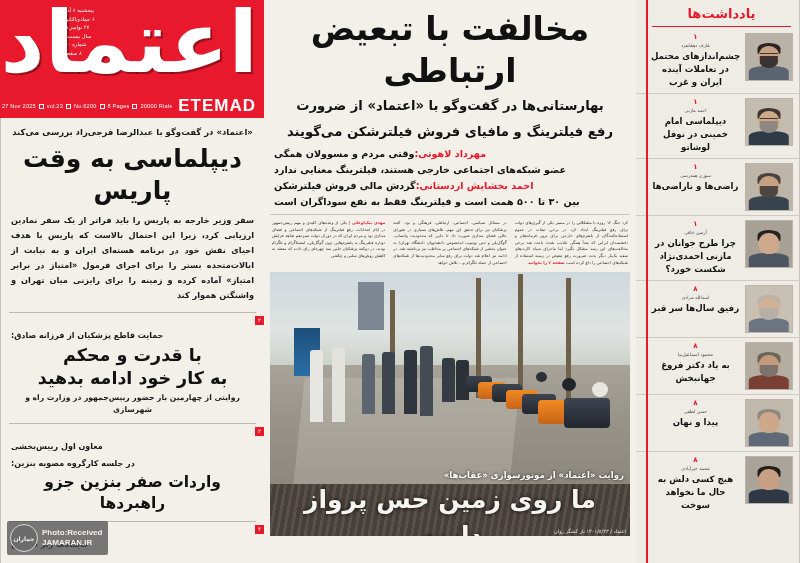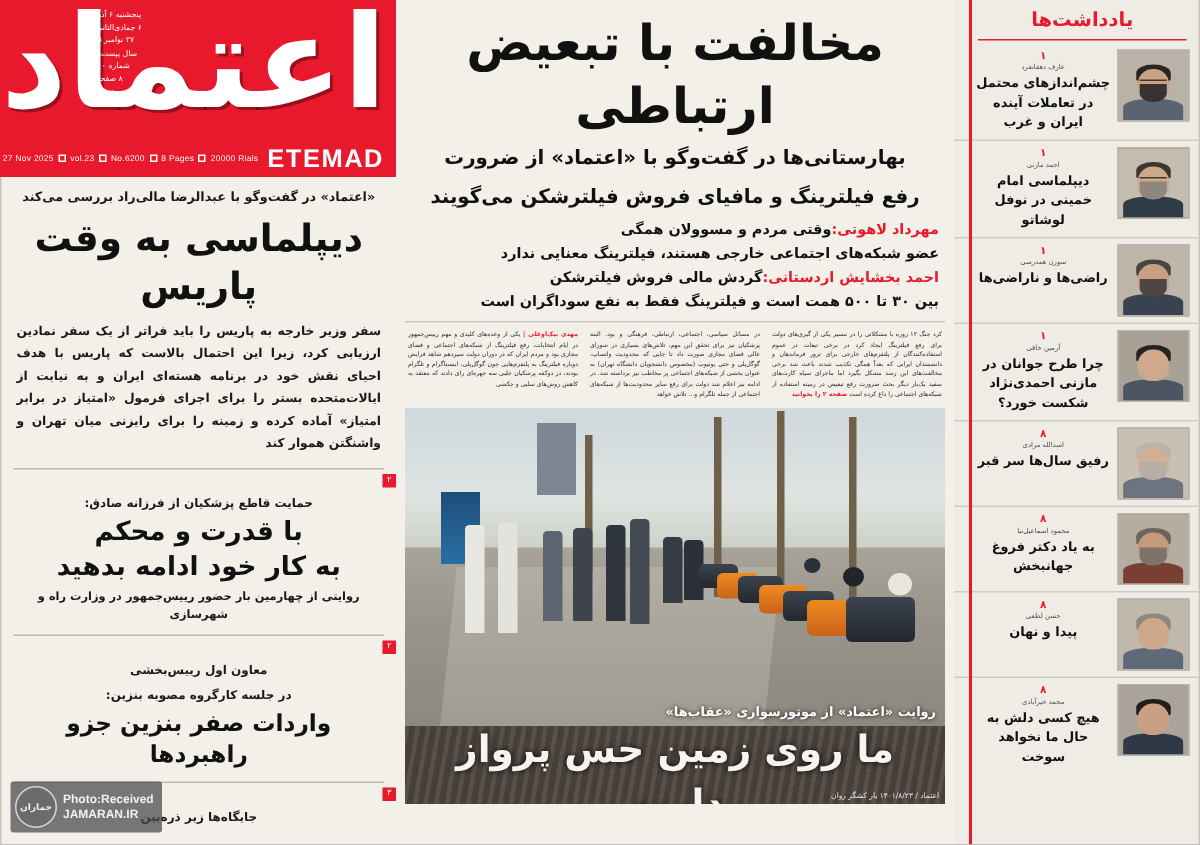--- a/index.html
+++ b/index.html
@@ -80,21 +80,21 @@
     padding:2px 10px 6px 10px;font-weight:bold;
   }
   .rule{height:1px;background:#bdb9b1;margin:3px 8px;}
   .marker{
     width:9px;height:9px;background:#e8192c;color:#fff;
     font-size:5.5px;line-height:9px;text-align:center;
     margin:2px 0 2px 6px;
   }
   .story{padding:0 8px 4px 8px;}
   .story-kicker{
-    direction:rtl;text-align:center;font-size:8px;line-height:13px;
+    direction:rtl;text-align:left;font-size:8px;line-height:13px;
     color:#1a1a1a;font-weight:bold;padding:2px 2px 2px 2px;
   }
   .story-head{
     direction:rtl;text-align:center;font-weight:bold;color:#111;
   }
   .story-head.big{font-size:17.5px;line-height:23px;text-align:center;}
   .story-head.mid{font-size:15.5px;line-height:21px;}
   .story-sub{
     direction:rtl;text-align:center;font-size:7.6px;line-height:12px;
     color:#1a1a1a;font-weight:bold;padding-top:2px;
@@ -125,21 +125,21 @@
   .main-head{
     direction:rtl;text-align:center;font-weight:bold;color:#111;
     font-size:33px;line-height:42px;padding:8px 2px 2px 2px;
     letter-spacing:-1px;
   }
   .main-sub{
     direction:rtl;text-align:center;font-weight:bold;color:#111;
     font-size:13.2px;line-height:20px;padding:2px 6px 4px 6px;
   }
   .quote-line{
-    direction:rtl;text-align:right;font-size:9.6px;line-height:16px;
+    direction:rtl;text-align:left;font-size:9.6px;line-height:16px;
     color:#111;font-weight:bold;padding:0 4px;
   }
   .quote-name{color:#e8192c;}
   .cols2{
     display:flex;direction:rtl;gap:8px;padding:5px 2px 4px 2px;
     border-top:1px solid #c9c5bd;margin-top:4px;
   }
   .col{
     flex:1;direction:rtl;text-align:justify;
     font-size:4.1px;line-height:6.6px;color:#2a2a2a;
@@ -265,21 +265,21 @@
         <div>۲۰۰۰۰ تومان</div>
       </div>
       <div class="etemad-bar">
         <span class="etemad-word">ETEMAD</span>
         <span class="etemad-info">
           <span>27 Nov 2025</span><span class="sq"></span><span>vol.23</span><span class="sq"></span><span>No.6200</span><span class="sq"></span><span>8 Pages</span><span class="sq"></span><span>20000 Rials</span>
         </span>
       </div>
     </div>
 
-    <div class="lead-kicker">«اعتماد» در گفت‌وگو با عبدالرضا مالی‌راد بررسی می‌کند</div>
+    <div class="lead-kicker">«اعتماد» در گفت‌وگو با عبدالرضا فرجی‌راد بررسی می‌کند</div>
     <div class="lead-title">دیپلماسی به وقت پاریس</div>
     <div class="lead-body">سفر وزیر خارجه به پاریس را باید فراتر از یک سفر نمادین ارزیابی کرد، زیرا این احتمال بالاست که پاریس با هدف احیای نقش خود در برنامه هسته‌ای ایران و به نیابت از ایالات‌متحده بستر را برای اجرای فرمول «امتیاز در برابر امتیاز» آماده کرده و زمینه را برای رایزنی میان تهران و واشنگتن هموار کند</div>
 
     <div class="rule"></div>
     <div class="marker">۲</div>
     <div class="story">
       <div class="story-kicker">حمایت قاطع پزشکیان از فرزانه صادق:</div>
       <div class="story-head big">با قدرت و محکم</div>
       <div class="story-head big">به کار خود ادامه بدهید</div>
       <div class="story-sub">روایتی از چهارمین بار حضور رییس‌جمهور در وزارت راه و شهرسازی</div>

